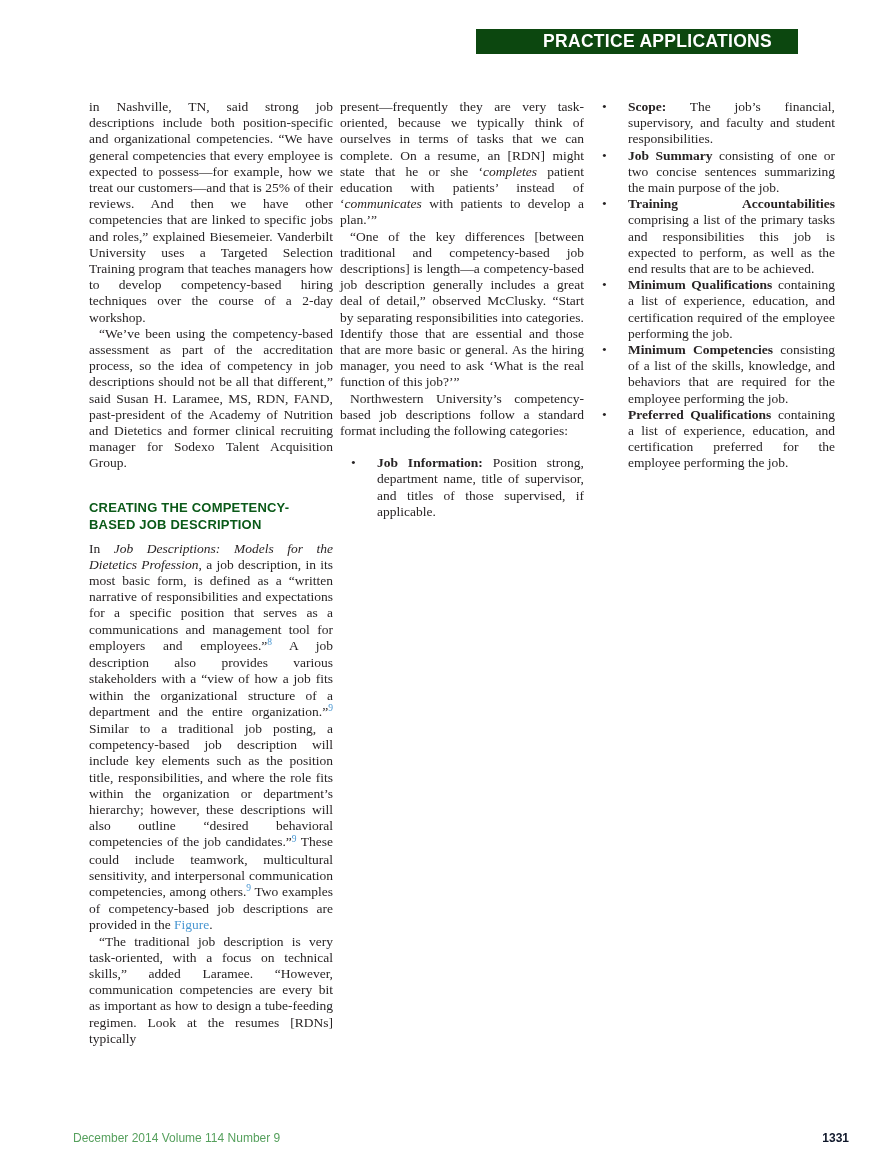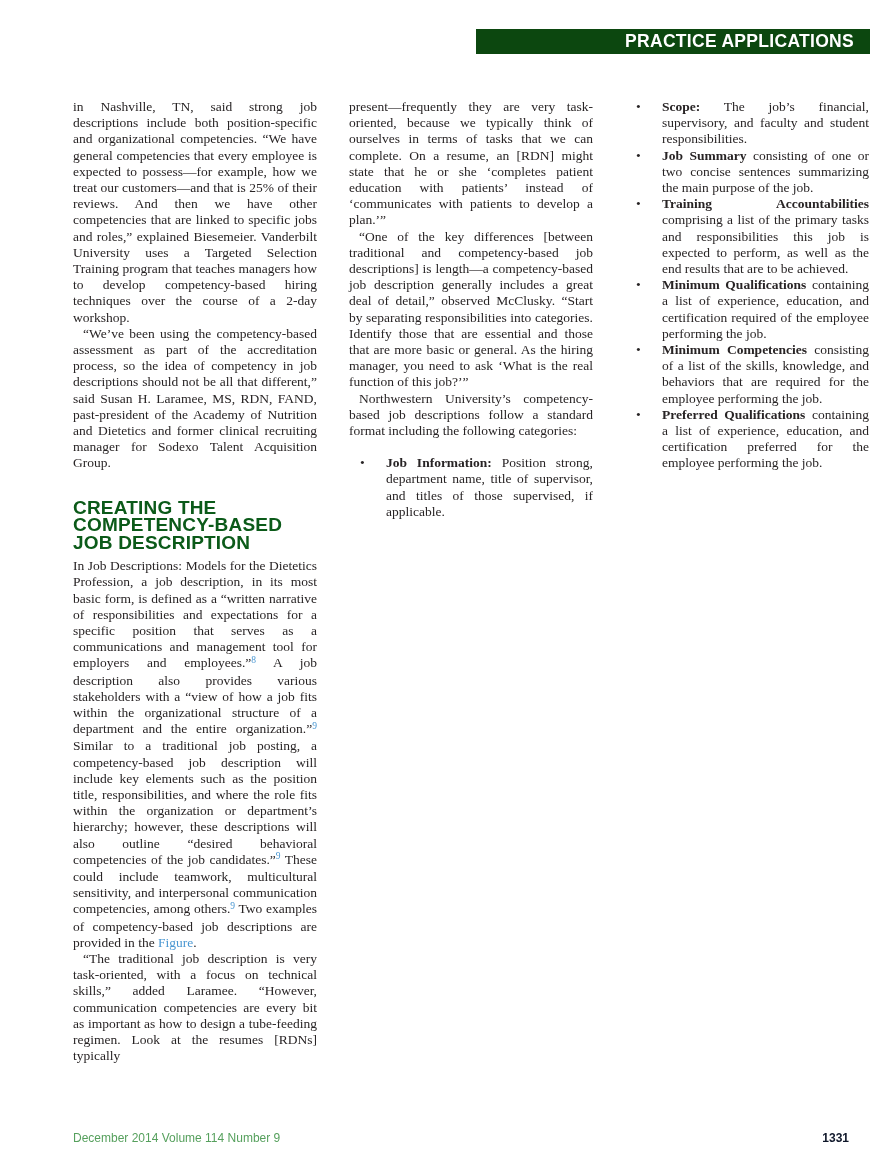--- a/index.html
+++ b/index.html
@@ -2,42 +2,42 @@
 <html style="--banner-green: #0c470f; --heading-green: #0b5a19; --footer-left-green: #56a05d; --footer-right-green: #0f621c; --link-blue: #4a97d2; --body-ink: #282425;"><head>
 <meta charset="utf-8">
 <style>
   html,body{margin:0;padding:0;background:#ffffff;}
   .page{
     position:relative;width:896px;height:1176px;background:#ffffff;
     font-family:"Liberation Serif",serif;color:var(--body-ink,#282425);
     overflow:hidden;
   }
   .banner{
-    position:absolute;top:29px;left:476px;width:394px;height:25px;
+    position:absolute;top:29px;left:476px;width:322px;height:25px;
     background:var(--banner-green,#0c470f);color:#ffffff;
     font-family:"Liberation Sans",sans-serif;font-weight:bold;font-size:17.5px;
     display:flex;align-items:center;justify-content:flex-end;
-    padding-right:16px;box-sizing:border-box;letter-spacing:.3px;
+    padding-right:26px;box-sizing:border-box;letter-spacing:.3px;
   }
   .columns{
-    position:absolute;top:99px;left:73px;width:776px;
-    display:grid;grid-template-columns:244px 244px 244px;column-gap:32px;
+    position:absolute;top:99px;left:89px;width:776px;
+    display:grid;grid-template-columns:244px 244px 244px;column-gap:7px;
     align-items:start;
   }
   .col p{margin:0;font-size:13.5px;line-height:16.2px;text-align:justify;}
   .col p.indent{text-indent:10px;}
   .col h2{
     margin:27px 0 7px;font-family:"Liberation Sans",sans-serif;
-    font-size:19px;line-height:17.5px;color:var(--heading-green,#0b5a19);
+    font-size:13px;line-height:17.5px;color:var(--heading-green,#0b5a19);
     letter-spacing:.2px;
   }
   .col p.bullet{position:relative;padding-left:37px;}
   .col p.bullet .marker{position:absolute;left:11px;top:0;}
   .col p.gap{margin-top:16px;}
-  .s-italic{margin-top:29px;}
+  .s-italic{font-style:italic;margin-top:29px;}
   .s-bold{font-weight:bold;}
   .s-link{color:var(--link-blue,#4a97d2);}
   .s-sup{color:var(--link-blue,#4a97d2);font-size:9.5px;position:relative;top:-4.5px;}
   .footer{
     position:absolute;left:73px;top:1131px;width:776px;
     display:flex;justify-content:space-between;align-items:baseline;
     font-family:"Liberation Sans",sans-serif;font-size:12px;
   }
   .footer-left{color:var(--footer-left-green,#56a05d);}
   .footer-right{display:flex;gap:16px;align-items:baseline;}

